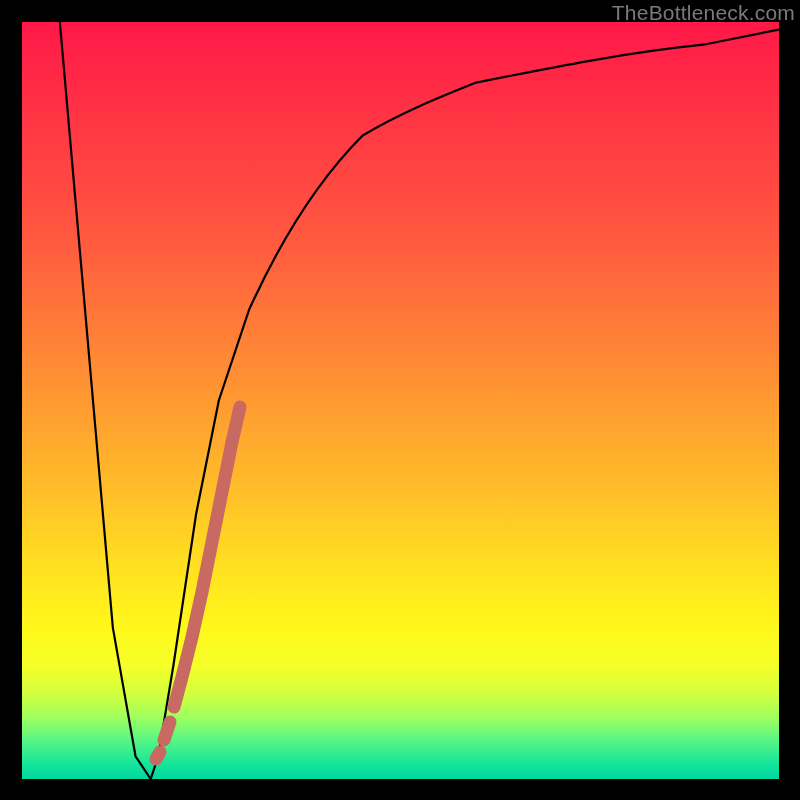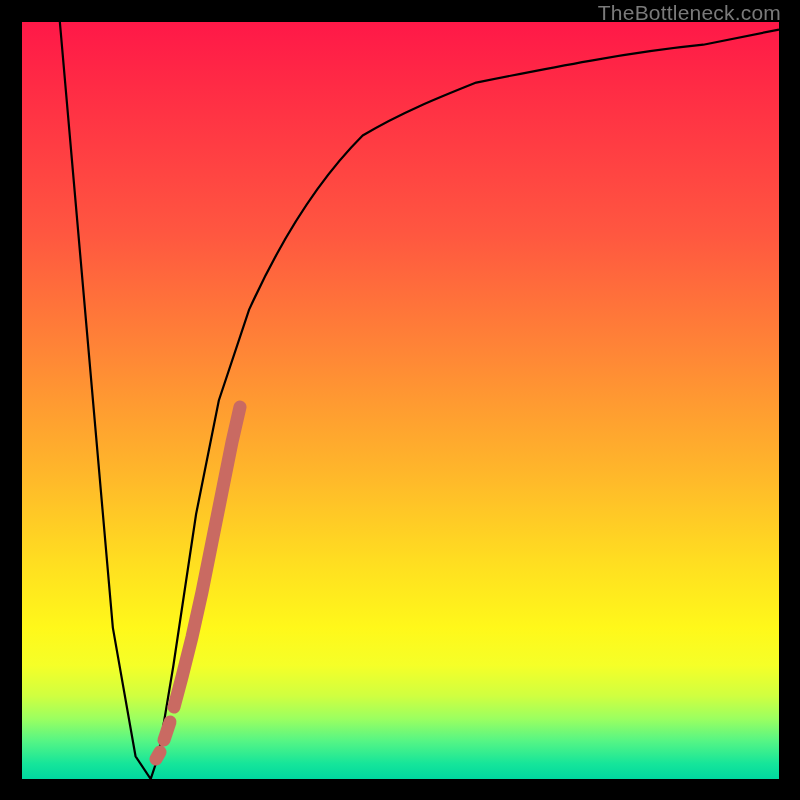--- a/index.html
+++ b/index.html
@@ -37,21 +37,21 @@
       #d0ff40 89%,
       #9cff60 92%,
       #55f585 95%,
       #15e59a 98%,
       #00d8a0 100%
     );
   }
   .watermark {
     position: absolute;
     top: 1px;
-    right: 19px;
+    right: 5px;
     color: #7a7a7a;
     font-size: 21px;
     font-weight: 500;
     font-family: Arial, Helvetica, sans-serif;
     letter-spacing: 0.2px;
     user-select: none;
   }
   svg.curve {
     position: absolute;
     left: 0;

